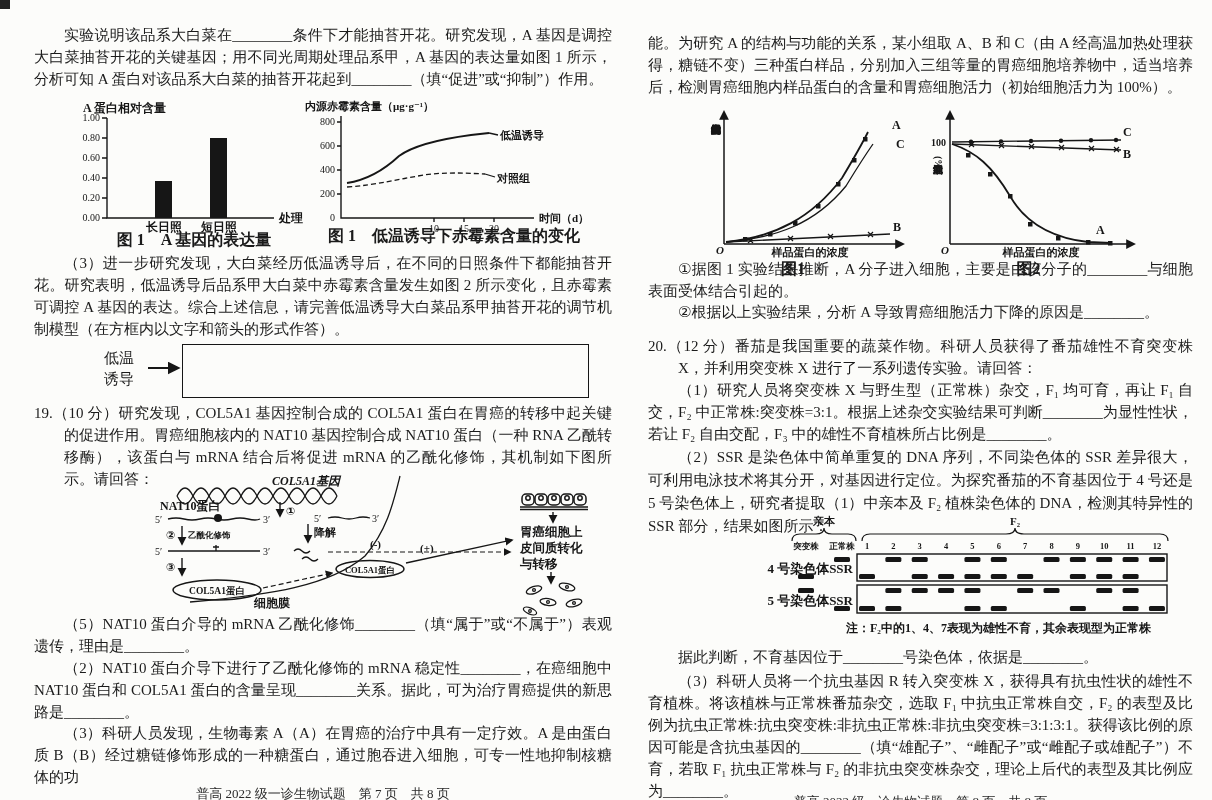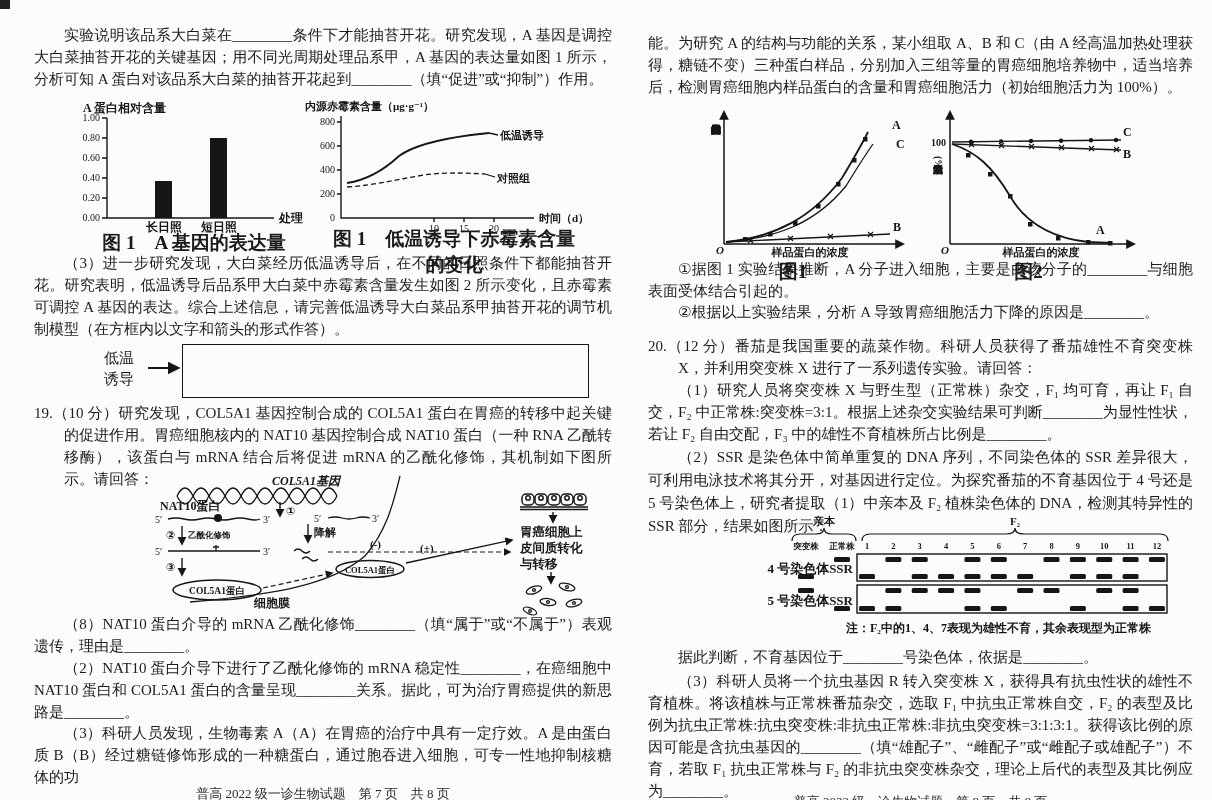--- a/index.html
+++ b/index.html
@@ -4,21 +4,21 @@
 <style>
   html,body{margin:0;padding:0;background:#e8e8e6;}
   #paper{position:relative;width:1212px;height:800px;background:#fcfcfa;overflow:hidden;
          font-family:"Liberation Serif","DejaVu Serif","DejaVu Sans",serif;color:#1b1b1b;}
   .pg{position:absolute;top:0;height:800px;}
   #pgL{left:34px;width:578px;}
   #pgR{left:648px;width:545px;margin-top:8px;}
   .para{position:absolute;font-size:15px;line-height:22px;text-align:justify;color:#1b1b1b;width:100%;}
   .ind{text-indent:2em;}
   .hang{padding-left:30px;text-indent:-30px;box-sizing:border-box;}
-  .caption{position:absolute;font-size:19px;font-weight:bold;text-align:center;}
+  .caption{position:absolute;font-size:16px;font-weight:bold;text-align:center;}
   .footer{position:absolute;top:785px;width:100%;text-align:center;font-size:13px;color:#2a2a2a;}
   svg{position:absolute;overflow:visible;}
   svg text{fill:#161616;font-family:"Liberation Serif","DejaVu Serif","DejaVu Sans",serif;}
   .ax{stroke:#161616;stroke-width:1.4;fill:none;}
   .crv{stroke:#161616;stroke-width:1.8;fill:none;}
   .crvthin{stroke:#161616;stroke-width:1.3;fill:none;}
   .dash{stroke-dasharray:5 3;}
   .t10{font-size:10px;}
   .t11b{font-size:11px;font-weight:bold;}
   .t12b{font-size:12px;font-weight:bold;}
@@ -188,21 +188,21 @@
           <circle cx="445" cy="113" r="1.4"></circle>
         <ellipse cx="426" cy="128" rx="8" ry="3.5" transform="rotate(8 426 128)"></ellipse>
           <circle cx="426" cy="128" r="1.4"></circle>
         <ellipse cx="452" cy="129" rx="8" ry="3.5" transform="rotate(-14 452 129)"></ellipse>
           <circle cx="452" cy="129" r="1.4"></circle>
         <ellipse cx="408" cy="137" rx="7" ry="3" transform="rotate(22 408 137)"></ellipse>
           <circle cx="408" cy="137" r="1.3"></circle>
       </g>
     </svg>
 
-    <div class="para ind" style="top:613px">（8）NAT10 蛋白介导的 mRNA 乙酰化修饰________（填“属于”或“不属于”）表观遗传，理由是________。</div>
+    <div class="para ind" style="top:613px">（5）NAT10 蛋白介导的 mRNA 乙酰化修饰________（填“属于”或“不属于”）表观遗传，理由是________。</div>
     <div class="para ind" style="top:657px">（2）NAT10 蛋白介导下进行了乙酰化修饰的 mRNA 稳定性________，在癌细胞中 NAT10 蛋白和 COL5A1 蛋白的含量呈现________关系。据此，可为治疗胃癌提供的新思路是________。</div>
     <div class="para ind" style="top:722px">（3）科研人员发现，生物毒素 A（A）在胃癌的治疗中具有一定疗效。A 是由蛋白质 B（B）经过糖链修饰形成的一种糖蛋白，通过胞吞进入细胞，可专一性地抑制核糖体的功</div>
     <div class="footer">普高 2022 级一诊生物试题　第 7 页　共 8 页</div>
   </div>
 
   <div id="pgR" class="pg">
 
     <div class="para" style="top:24px">能。为研究 A 的结构与功能的关系，某小组取 A、B 和 C（由 A 经高温加热处理获得，糖链不变）三种蛋白样品，分别加入三组等量的胃癌细胞培养物中，适当培养后，检测胃癌细胞内样品蛋白的含量和胃癌细胞活力（初始细胞活力为 100%）。</div>
 
     <svg style="left:52px;top:98px" width="210" height="152" viewBox="0 0 210 152">

